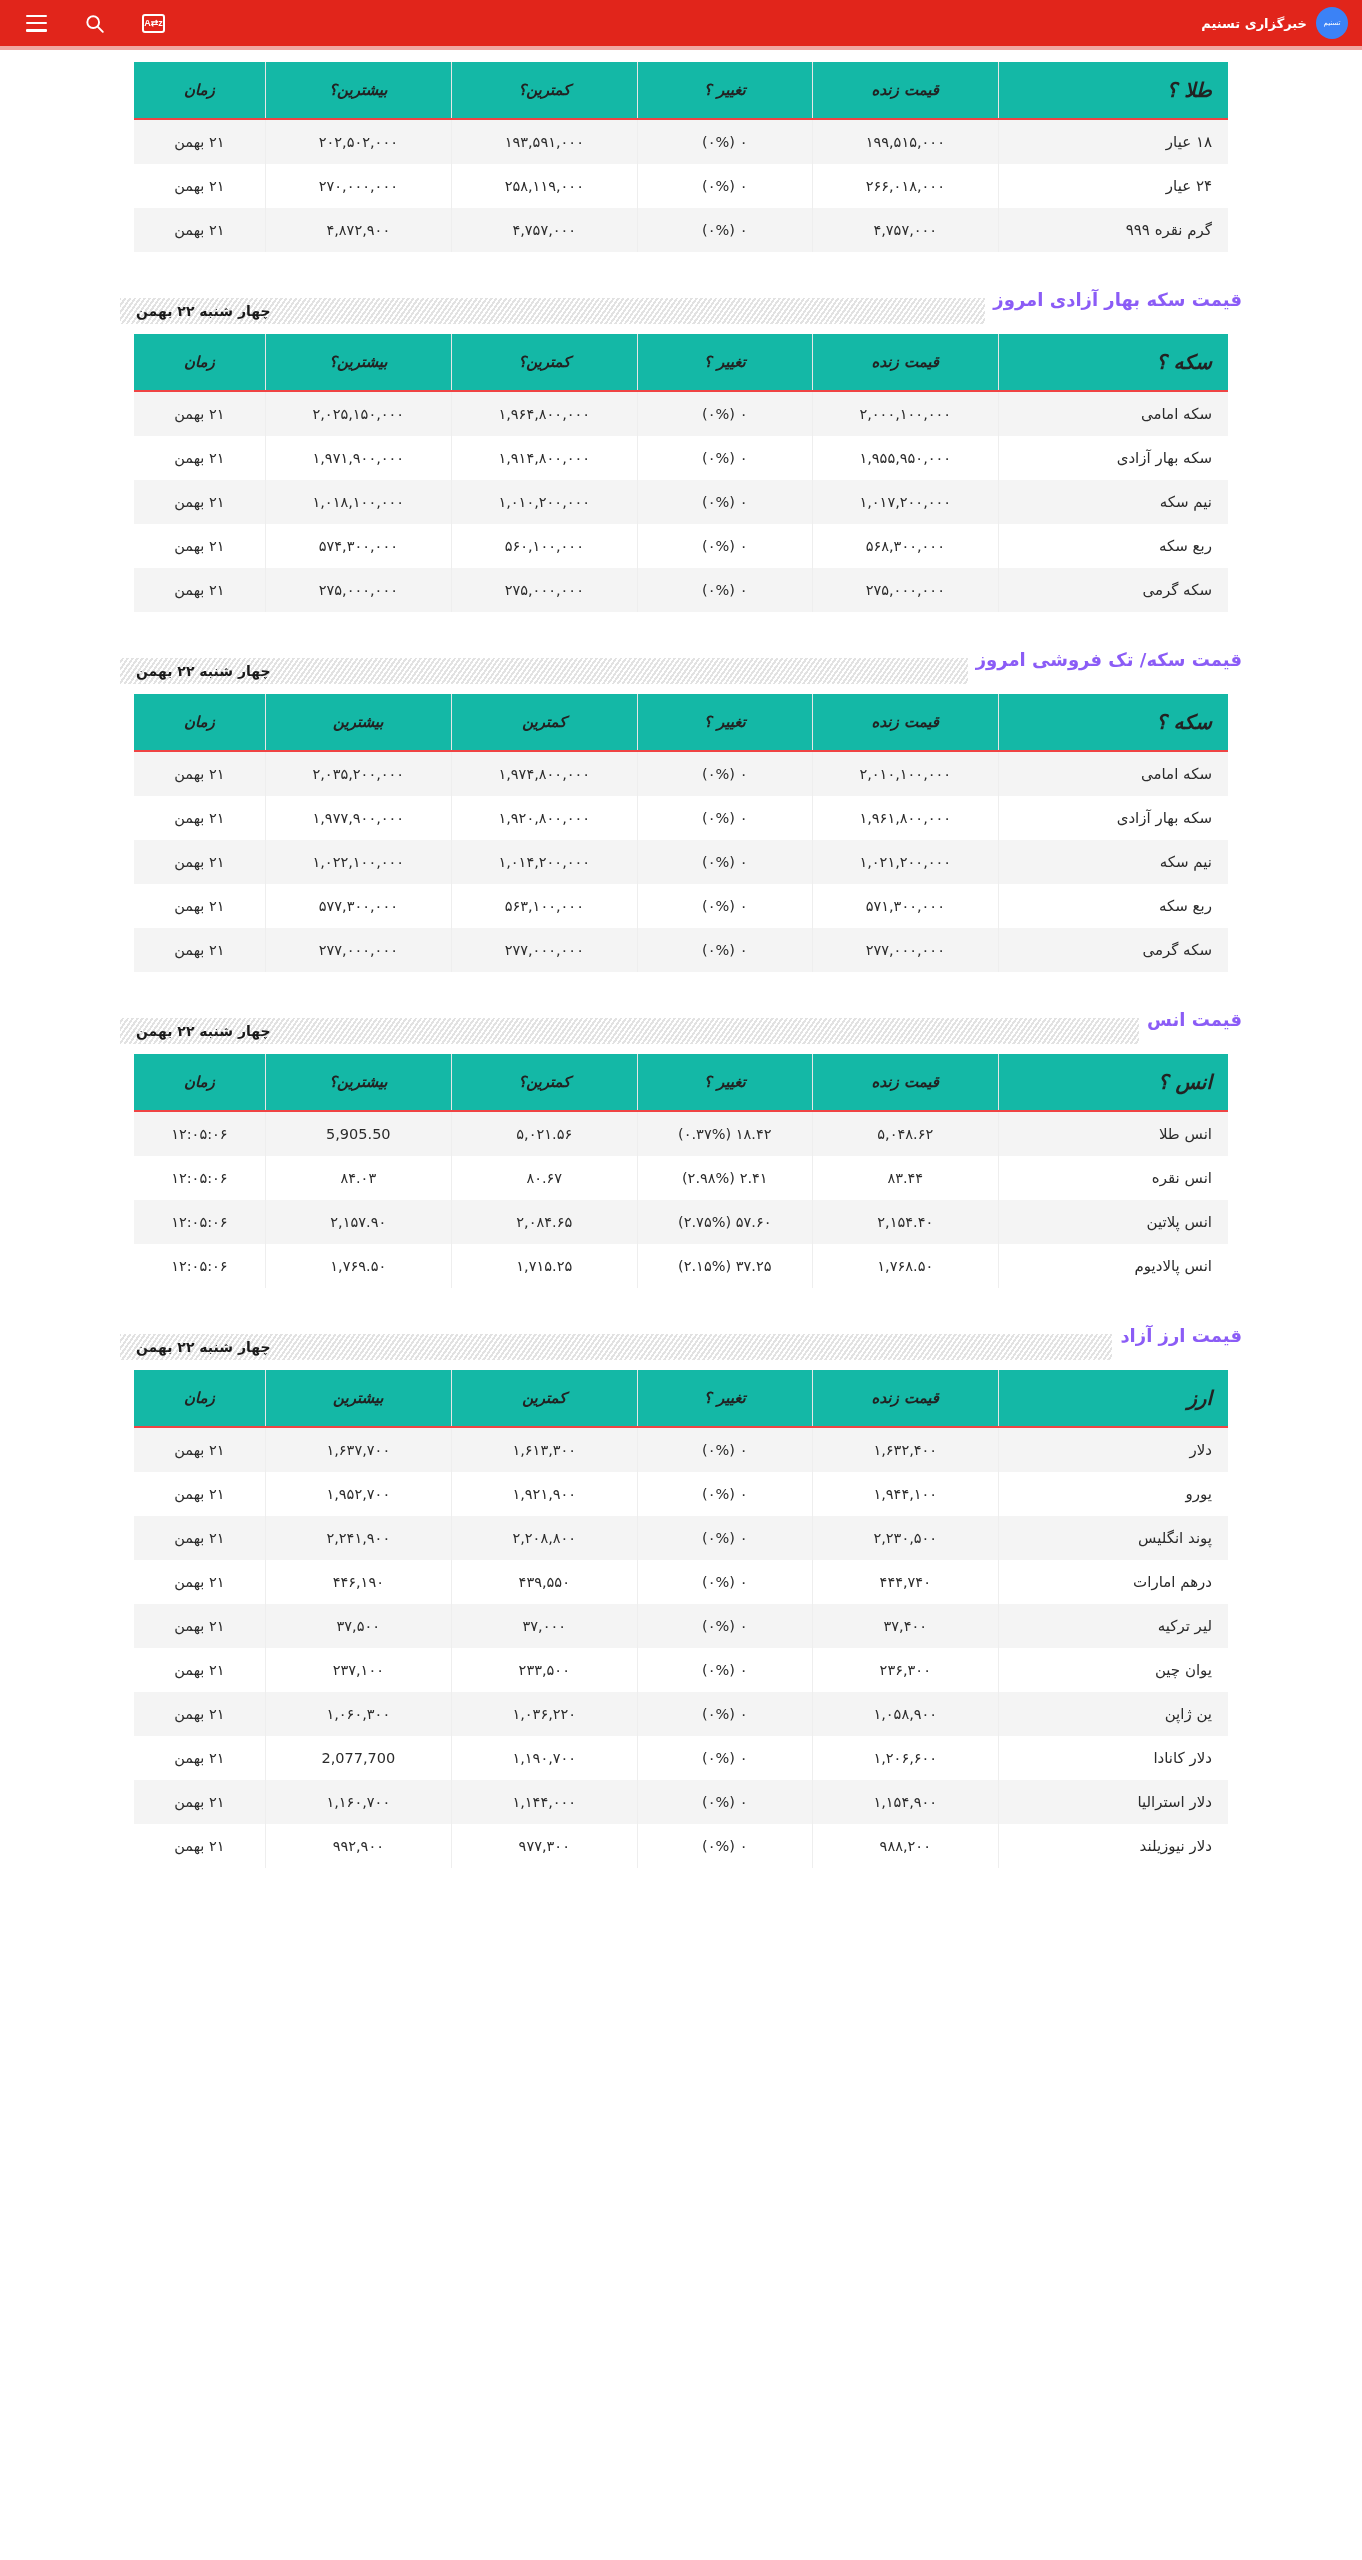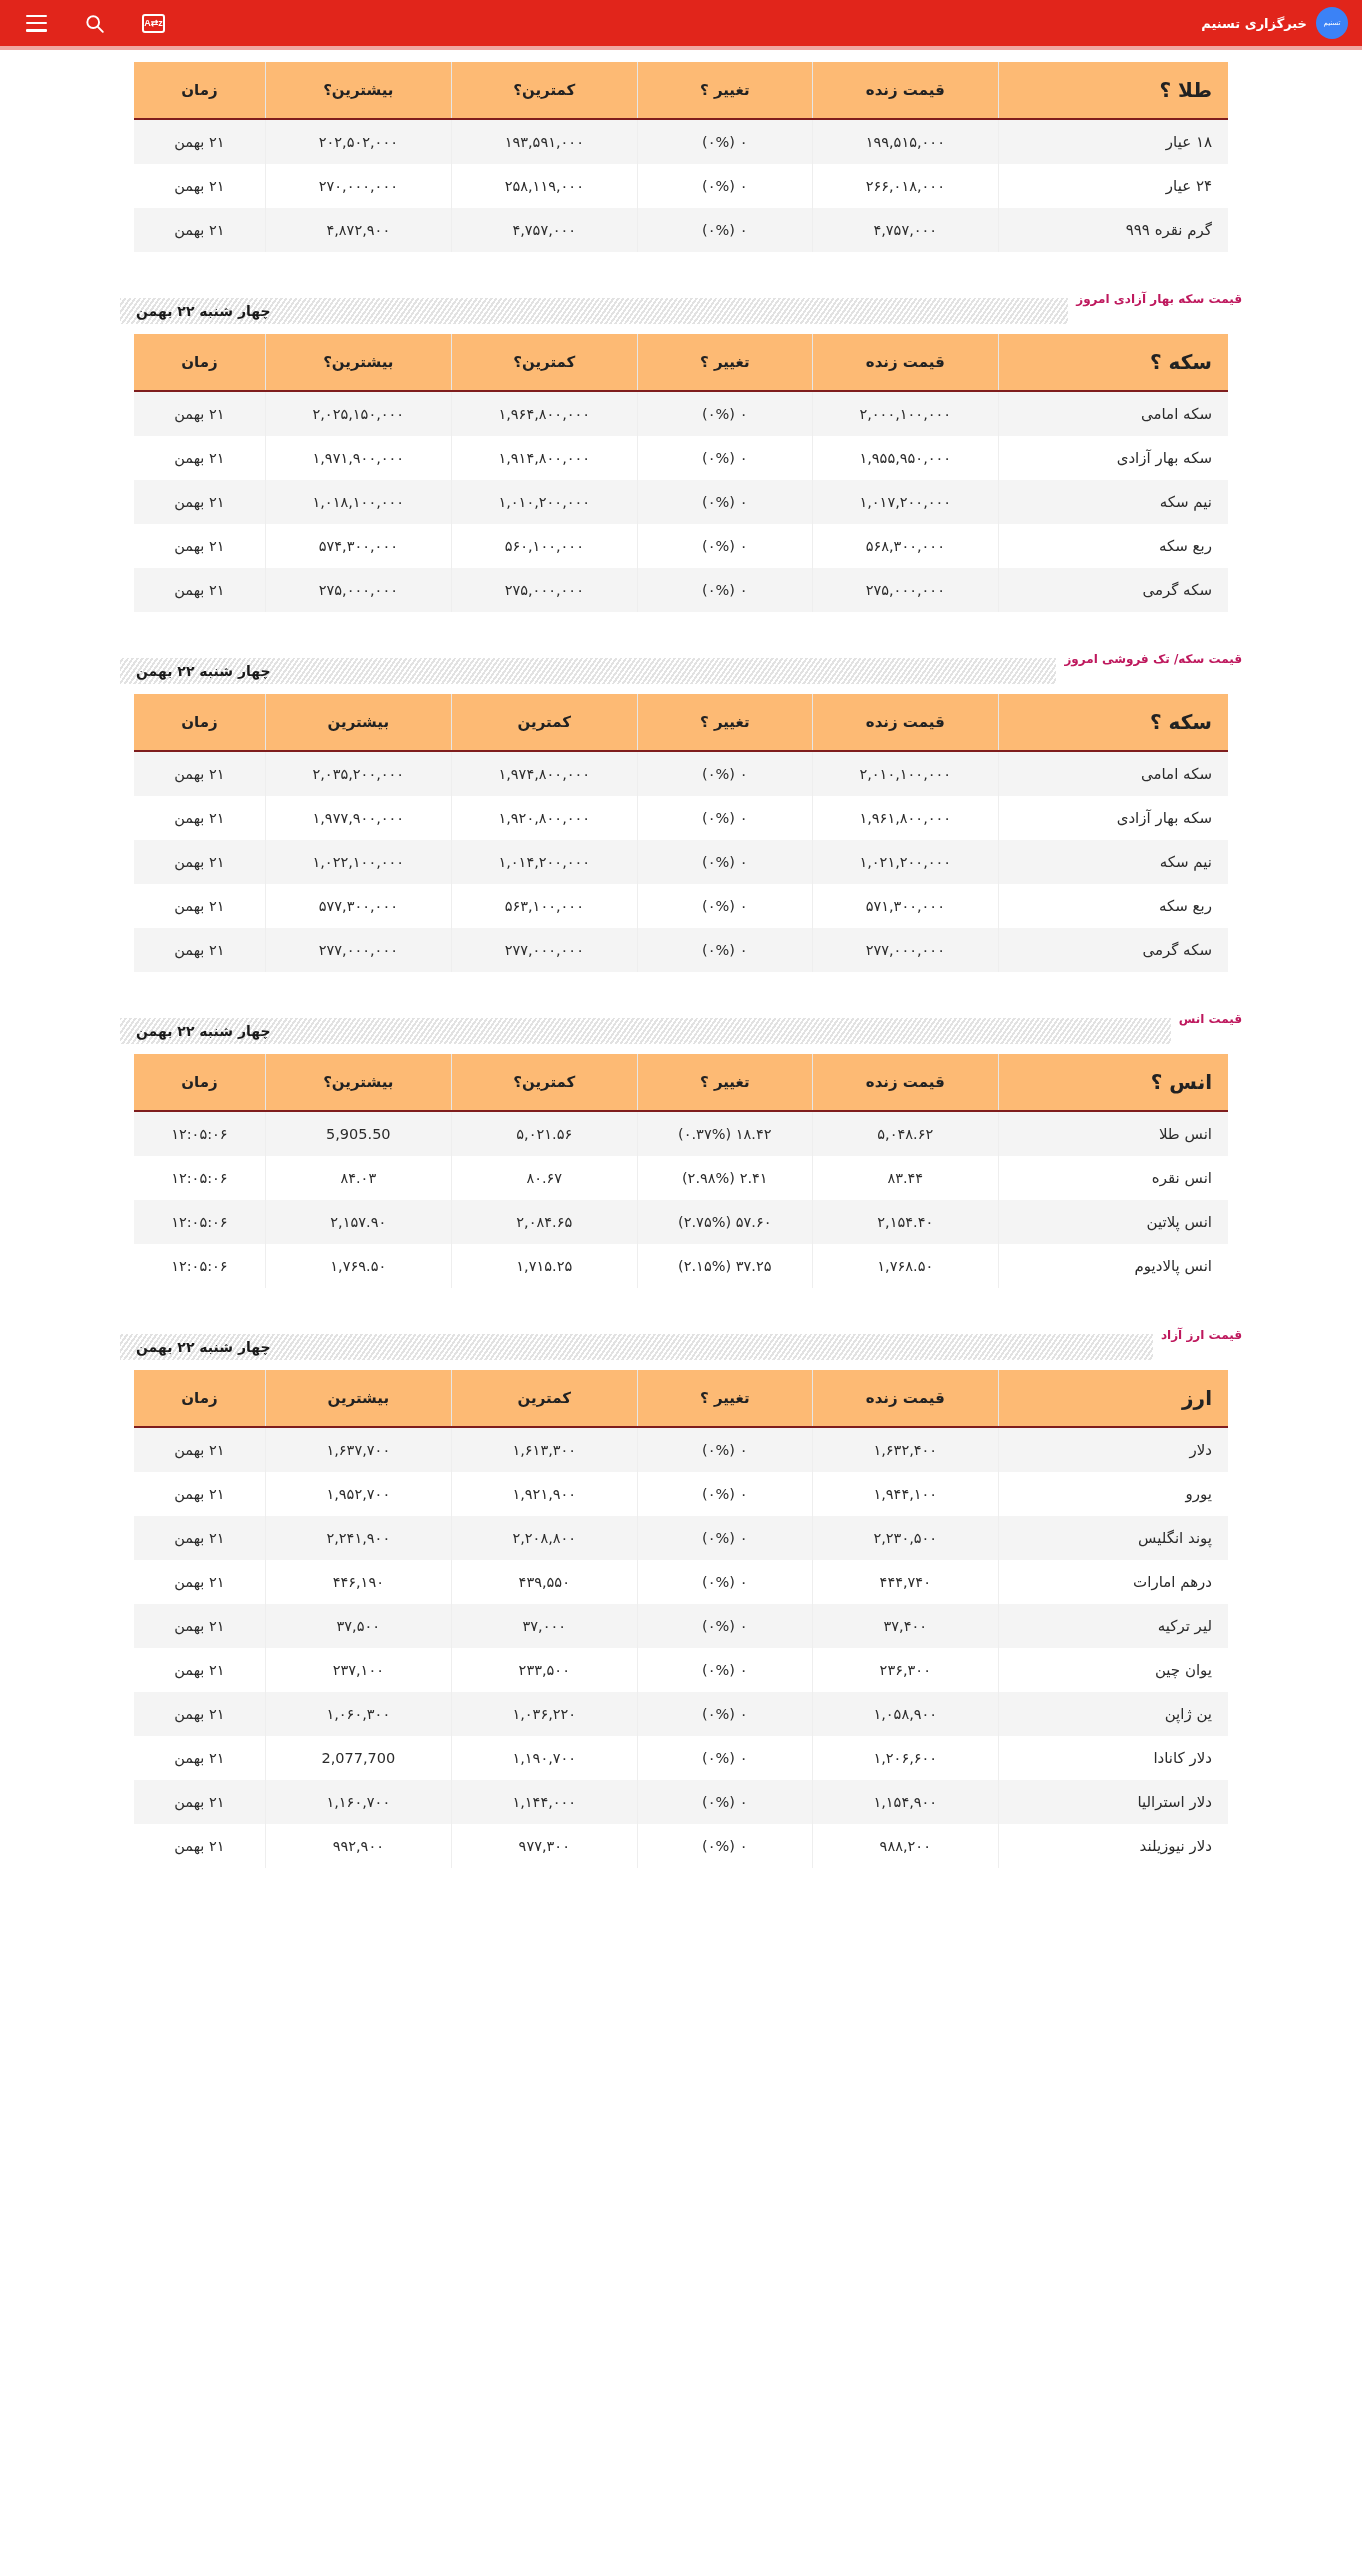--- a/index.html
+++ b/index.html
@@ -99,22 +99,22 @@
   
   .section-head {
     margin: 8px 120px 4px 120px;
     display: flex;
     align-items: center;
     direction: rtl;
     height: 34px;
     gap: 0;
   }
   .section-title {
-    color: #be185d;
-    font-size: 12px;
+    color: #8b5cf6;
+    font-size: 18px;
     font-weight: bold;
     white-space: nowrap;
     padding-left: 8px;
     flex: 0 0 auto;
   }
   .section-stripe {
     flex: 1 1 auto;
     height: 26px;
     background-image: repeating-linear-gradient(
       -55deg,
@@ -145,24 +145,25 @@
     direction: rtl;
     table-layout: fixed;
   }
   table.price-table th {
     font-size: 15px;
     font-weight: bold;
     color: #222;
     padding: 16px 12px 16px 12px;
     text-align: center;
     border-left: 1px solid #e6e6e6;
-    border-bottom: 2px solid #7f1d1d;
-    background: #fdba74;
+    border-bottom: 2px solid #ef4444;
+    background: #14b8a6;
     vertical-align: middle;
     white-space: nowrap;
+    font-style: italic;
   }
   table.price-table th:last-child { border-left: none; }
   table.price-table th.name-col {
     text-align: right;
     font-size: 20px;
     padding-right: 16px;
   }
   table.price-table td {
     font-size: 14.5px;
     color: #2b2b2b;

